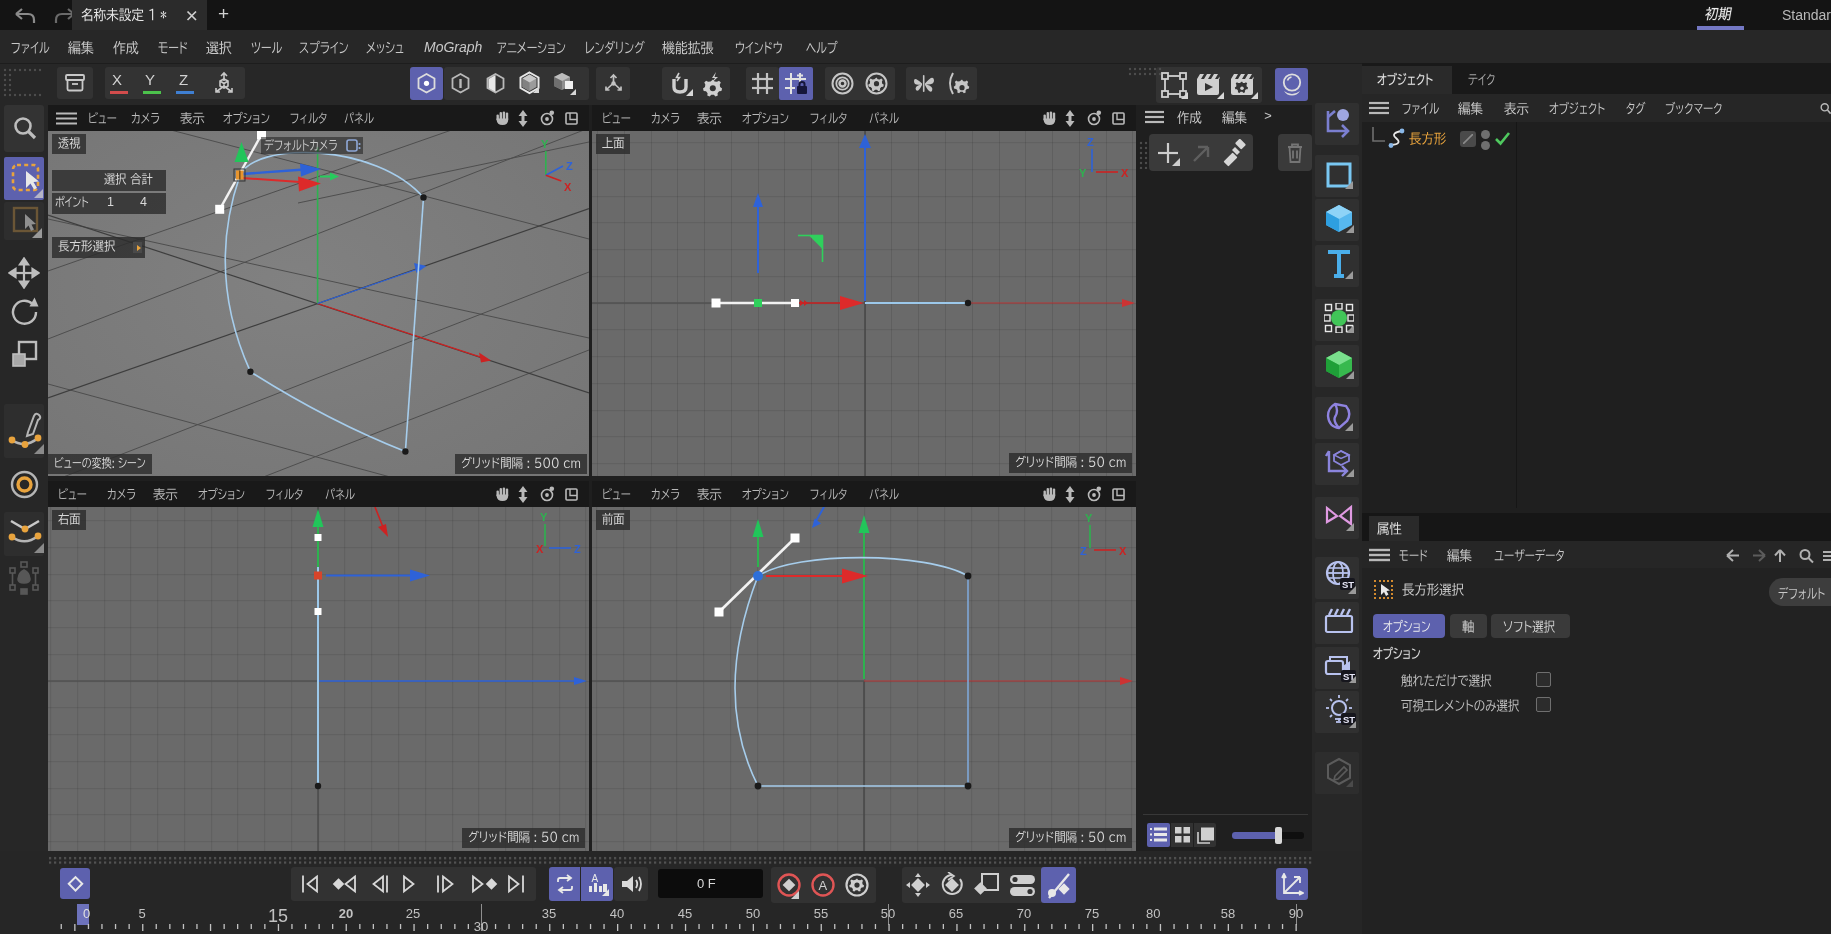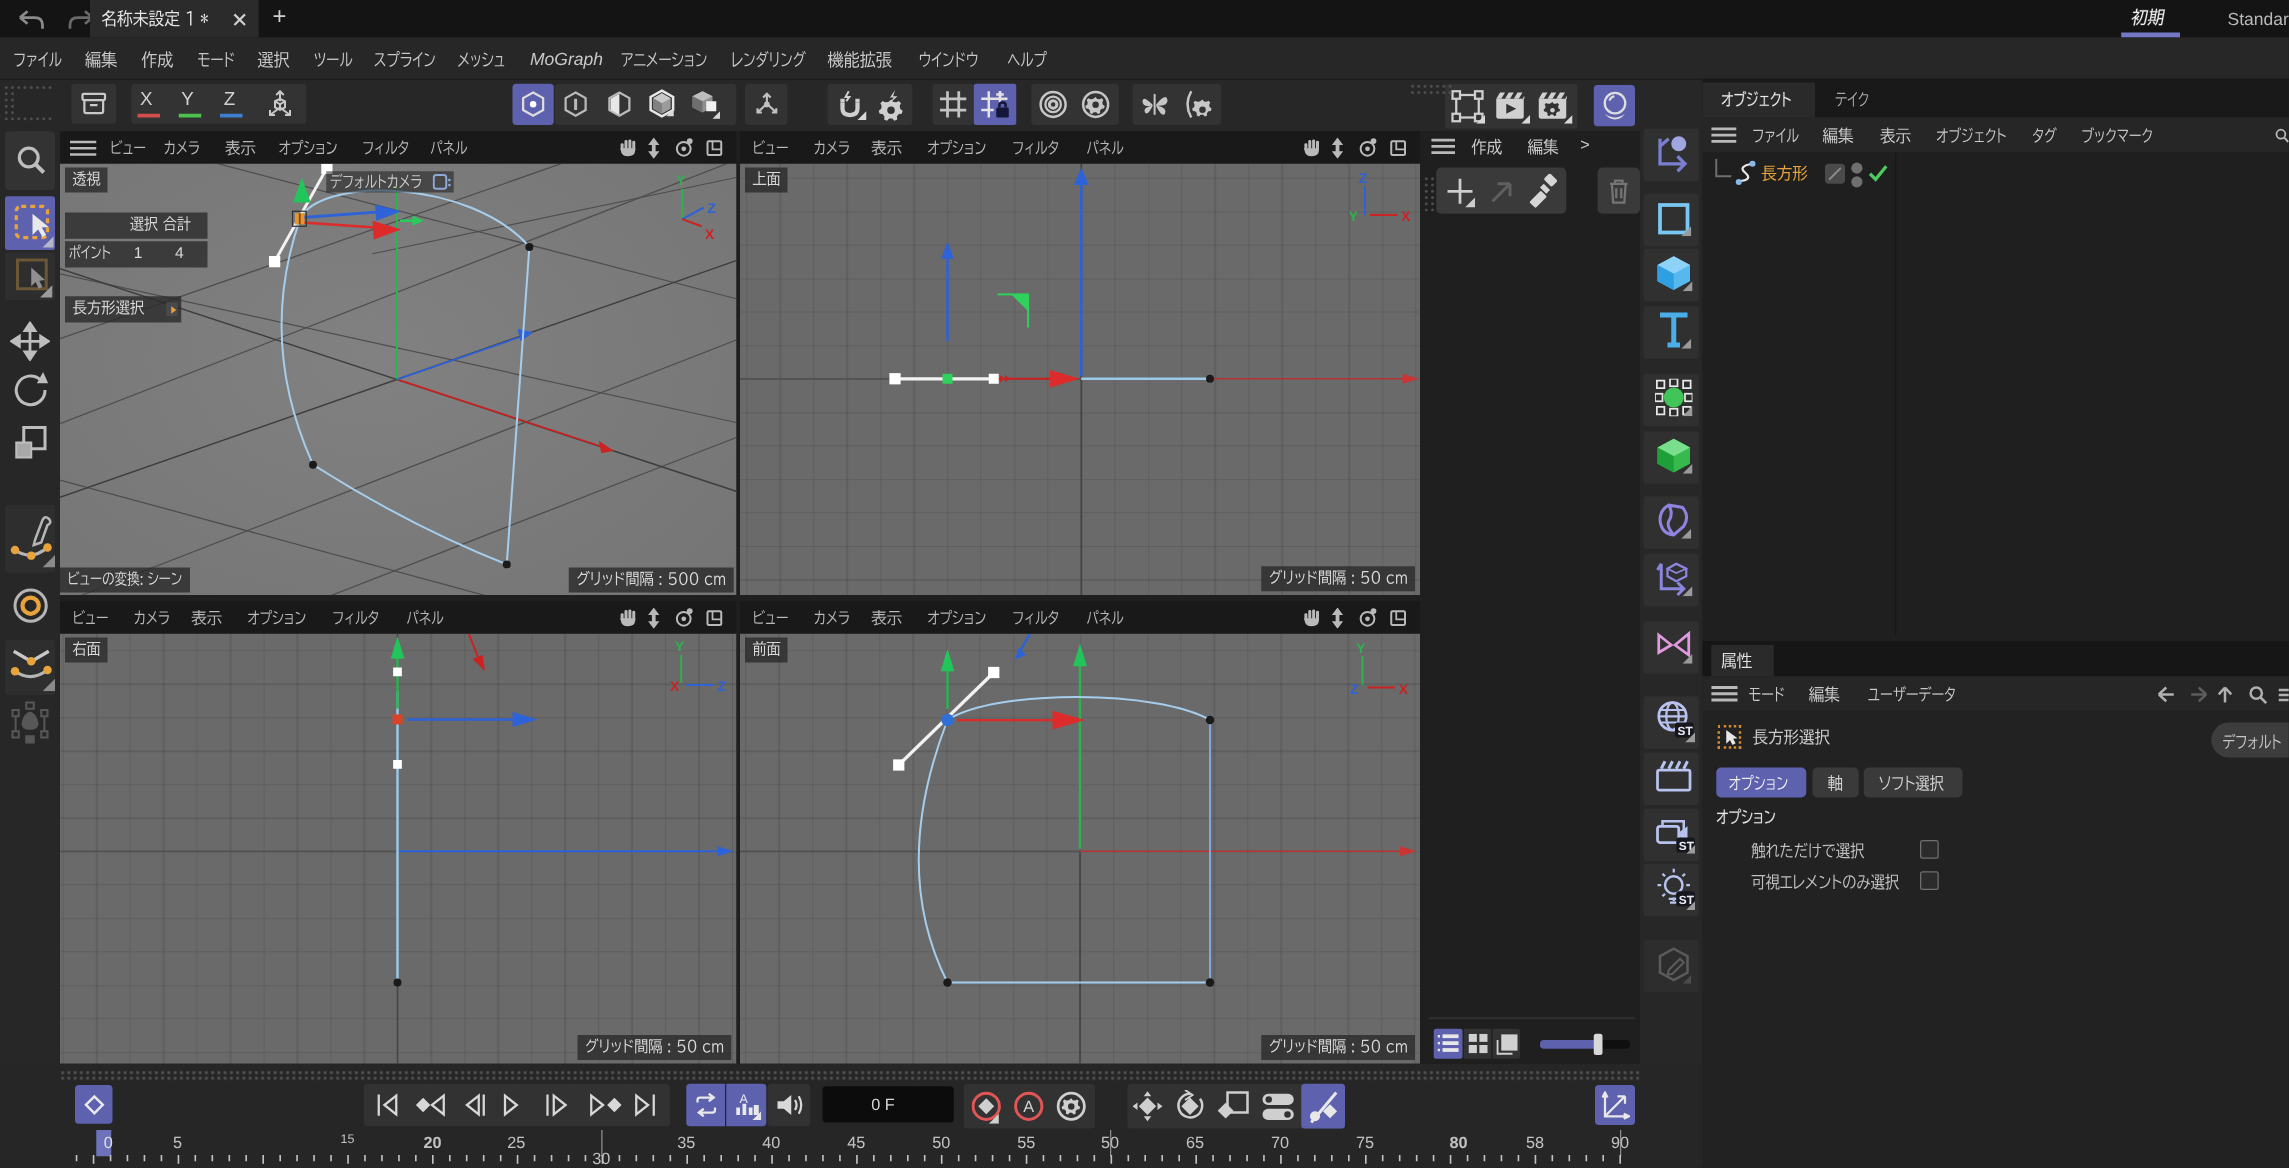--- a/index.html
+++ b/index.html
@@ -1728,34 +1728,34 @@
   <svg class="abs" style="left:1281px;top:873px;" width="23" height="23" viewBox="0 0 23 23">
     <path d="M 3 1 V 20 H 22 M 3 20 L 19 4 M 19 4 V 10 M 19 4 H 13 M 1 5 L 3 1 L 5 5 M 18 18 L 22 20 L 18 22" fill="none" stroke="#e8e8e8" stroke-width="1.8"></path>
   </svg>
 
   <div class="abs" style="left:48px;top:903px;width:1264px;height:31px;background:#262626;"></div>
   <div class="abs" style="left:77px;top:904px;width:12px;height:21px;background:#6d72bb;"></div>
       <div id="ruler">
         <div class="abs" style="left:83px;top:906px;color:#e0e0e0;font-size:13px;">0</div>
         <div class="abs" style="left:128px;top:906px;width:28px;text-align:center;color:#c2c2c2;font-size:13px;">5</div>
         <div class="abs" style="left:196px;top:906px;width:28px;text-align:center;color:#c2c2c2;font-size:13px;margin-top:40px;">10</div>
-        <div class="abs" style="left:264px;top:906px;width:28px;text-align:center;color:#c2c2c2;font-size:10px;">15</div>
+        <div class="abs" style="left:264px;top:906px;width:28px;text-align:center;color:#c2c2c2;font-size:18px;">15</div>
         <div class="abs" style="left:332px;top:906px;width:28px;text-align:center;color:#c2c2c2;font-size:13px;font-weight:bold;">20</div>
         <div class="abs" style="left:399px;top:906px;width:28px;text-align:center;color:#c2c2c2;font-size:13px;">25</div>
         <div class="abs" style="left:467px;top:919px;width:28px;text-align:center;color:#c2c2c2;font-size:13px;">30</div>
         <div class="abs" style="left:535px;top:906px;width:28px;text-align:center;color:#c2c2c2;font-size:13px;">35</div>
         <div class="abs" style="left:603px;top:906px;width:28px;text-align:center;color:#c2c2c2;font-size:13px;">40</div>
         <div class="abs" style="left:671px;top:906px;width:28px;text-align:center;color:#c2c2c2;font-size:13px;">45</div>
         <div class="abs" style="left:739px;top:906px;width:28px;text-align:center;color:#c2c2c2;font-size:13px;">50</div>
         <div class="abs" style="left:807px;top:906px;width:28px;text-align:center;color:#c2c2c2;font-size:13px;">55</div>
         <div class="abs" style="left:874px;top:906px;width:28px;text-align:center;color:#c2c2c2;font-size:13px;">50</div>
         <div class="abs" style="left:942px;top:906px;width:28px;text-align:center;color:#c2c2c2;font-size:13px;">65</div>
         <div class="abs" style="left:1010px;top:906px;width:28px;text-align:center;color:#c2c2c2;font-size:13px;">70</div>
         <div class="abs" style="left:1078px;top:906px;width:28px;text-align:center;color:#c2c2c2;font-size:13px;">75</div>
-        <div class="abs" style="left:1146px;top:906px;width:28px;text-align:right;color:#c2c2c2;font-size:13px;font-weight:bold;">80</div>
+        <div class="abs" style="left:1146px;top:906px;width:28px;text-align:left;color:#c2c2c2;font-size:13px;">80</div>
         <div class="abs" style="left:1214px;top:906px;width:28px;text-align:center;color:#c2c2c2;font-size:13px;">58</div>
         <div class="abs" style="left:1282px;top:906px;width:28px;text-align:center;color:#c2c2c2;font-size:13px;">90</div>
         <div class="abs" style="left:481px;top:904px;width:1px;height:21px;background:#8f8f8f;"></div>
         <div class="abs" style="left:888px;top:904px;width:1px;height:21px;background:#8f8f8f;"></div>
         <div class="abs" style="left:1296px;top:904px;width:1px;height:21px;background:#8f8f8f;"></div>
         <svg class="abs" style="left:48px;top:924px;" width="1264" height="10">
           <rect x="12.6" y="0" width="1.3" height="5" fill="#c2c2c2"></rect>
           <rect x="26.2" y="0" width="1.3" height="7" fill="#c2c2c2"></rect>
           <rect x="39.8" y="0" width="1.3" height="5" fill="#c2c2c2"></rect>
           <rect x="53.3" y="0" width="1.3" height="5" fill="#c2c2c2"></rect>

